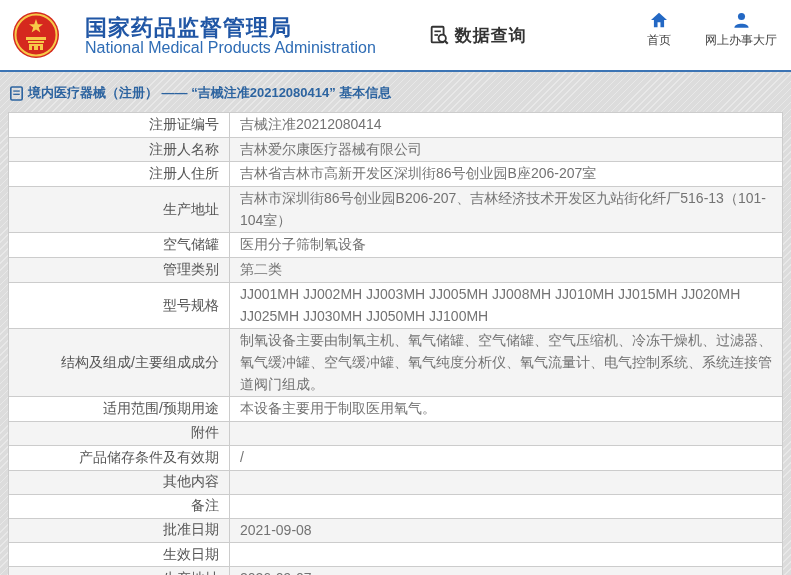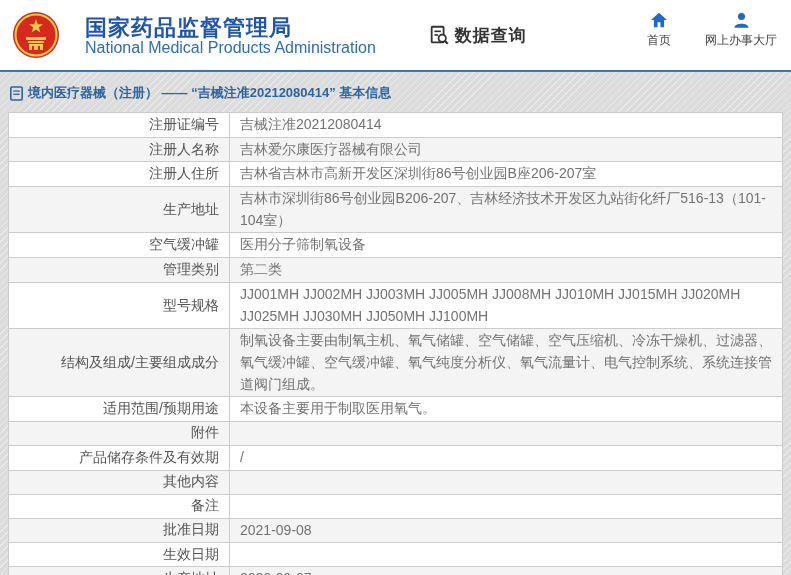--- a/index.html
+++ b/index.html
@@ -122,21 +122,21 @@
         </tr>
         <tr>
           <td class="cell-label">注册人住所</td>
           <td class="cell-value">吉林省吉林市高新开发区深圳街86号创业园B座206-207室</td>
         </tr>
         <tr>
           <td class="cell-label">生产地址</td>
           <td class="cell-value">吉林市深圳街86号创业园B206-207、吉林经济技术开发区九站街化纤厂516-13（101-104室）</td>
         </tr>
         <tr>
-          <td class="cell-label">空气缓冲罐</td>
+          <td class="cell-label">空气储罐</td>
           <td class="cell-value">医用分子筛制氧设备</td>
         </tr>
         <tr>
           <td class="cell-label">管理类别</td>
           <td class="cell-value">第二类</td>
         </tr>
         <tr>
           <td class="cell-label">型号规格</td>
           <td class="cell-value">JJ001MH JJ002MH JJ003MH JJ005MH JJ008MH JJ010MH JJ015MH JJ020MH JJ025MH JJ030MH JJ050MH JJ100MH</td>
         </tr>

